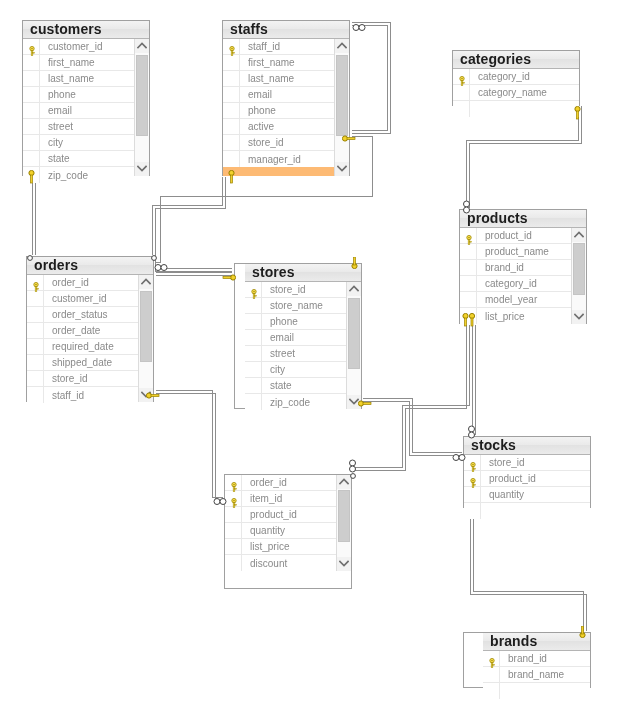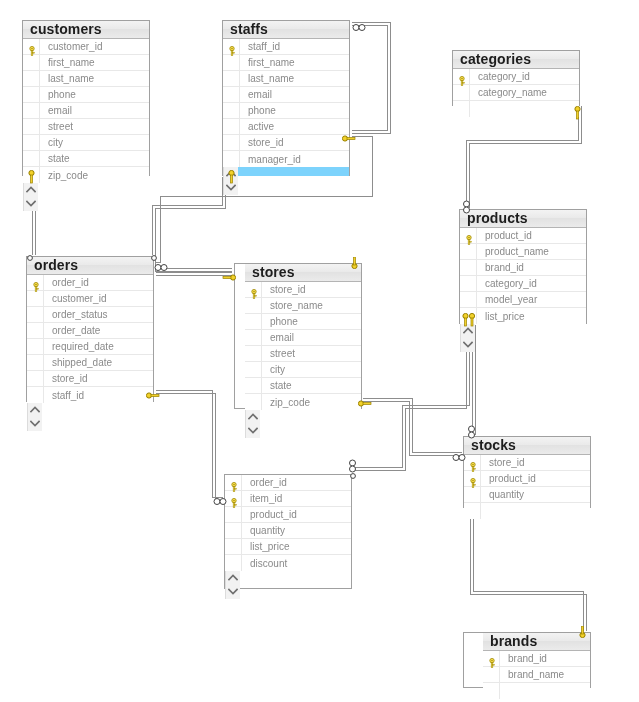--- a/index.html
+++ b/index.html
@@ -44,22 +44,22 @@
     color: #1d1d1d;
     background: linear-gradient(to bottom, #f3f3f3 0%, #eaeaea 45%, #e2e2e2 50%, #ebebeb 100%);
     border-bottom: 1px solid #b4b4b4;
     letter-spacing: .1px;
     overflow: hidden;
     white-space: nowrap;
   }
   .entity-body {
     position: relative;
     display: flex;
-    flex-direction: column;
-    background: #7dd3fc;
+    flex-direction: row;
+    background: #fdba74;
   }
   .rows {
     flex: 1 1 auto;
     min-width: 0;
   }
   .row {
     box-sizing: border-box;
     height: 16px;
     display: flex;
     flex-direction: row;

